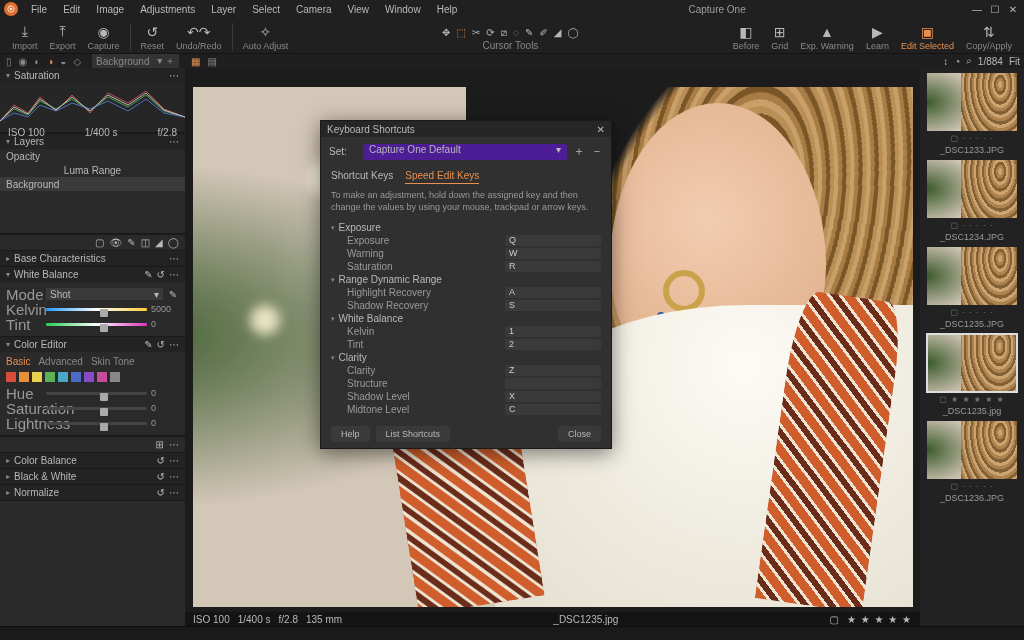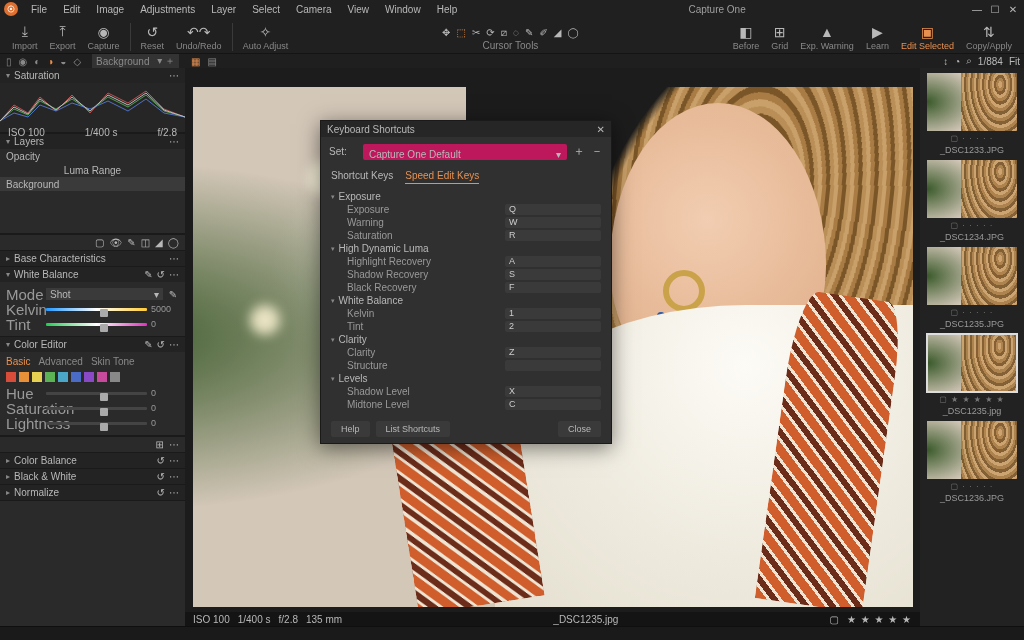--- a/index.html
+++ b/index.html
@@ -79,21 +79,21 @@
 .thumb .stars{font-size:8px;color:#777;letter-spacing:1px}
 .thumb .fn{font-size:9px;color:#999}
 .status{height:14px;background:#1a1a1a;border-top:1px solid #0f0f0f}
 
 .dialog{position:absolute;left:320px;top:120px;width:292px;background:#303030;border:1px solid #1a1a1a;box-shadow:0 4px 20px rgba(0,0,0,0.5);z-index:50}
 .dlg-title{height:16px;background:#262626;display:flex;align-items:center;padding:0 6px;font-size:10px}
 .dlg-title .t{flex:1}
 .dlg-title .x{cursor:pointer}
 .dlg-set{display:flex;align-items:center;gap:6px;padding:6px 8px}
 .dlg-set .lbl{width:28px;text-align:left}
-.dlg-set .sel{flex:1;background:#be185d;height:16px;display:flex;align-items:flex-end;padding:0 6px;border-radius:2px}
+.dlg-set .sel{flex:1;background:#4c1d95;height:16px;display:flex;align-items:flex-start;padding:0 6px;border-radius:2px}
 .dlg-set .b{font-size:12px;cursor:pointer}
 .dlg-tabs{display:flex;gap:12px;padding:2px 10px 4px}
 .dlg-tabs .tab{font-size:10px;cursor:pointer;padding:2px 0}
 .dlg-tabs .tab.on{color:#e89050;border-bottom:1px solid #e89050}
 .dlg-hint{padding:2px 10px 6px;font-size:9px;color:#999;line-height:1.3}
 .dlg-table-head{display:flex;background:#262626;padding:2px 10px;font-size:9px}
 .dlg-table-head .c1{flex:1}
 .dlg-list{max-height:250px;overflow-y:auto;padding:2px 0}
 .dlg-grp{padding:1px 10px;font-size:9px;color:#b8b8b8;display:flex;align-items:center;gap:4px}
 .dlg-grp .tri{font-size:7px;color:#888}
@@ -497,52 +497,49 @@
         <span>Capture One Default</span>
         <span style="margin-left:auto">▾</span>
       </div>
     <span class="b">＋</span>
     <span class="b">－</span>
   </div>
   <div class="dlg-tabs">
     <span class="tab">Shortcut Keys</span>
     <span class="tab on">Speed Edit Keys</span>
   </div>
+  <div class="dlg-hint">To make an adjustment, hold down the assigned key and then change the values by using your mouse, trackpad or arrow keys.</div>
   <div class="dlg-list" id="dlglist">
       <div class="dlg-grp">
         <span class="tri">▾</span>
         <span>Exposure</span>
       </div>
       <div class="dlg-row">
         <span class="c1">Exposure</span>
         <span class="c2">Q</span>
       </div>
       <div class="dlg-row">
         <span class="c1">Warning</span>
         <span class="c2">W</span>
       </div>
       <div class="dlg-row">
         <span class="c1">Saturation</span>
         <span class="c2">R</span>
       </div>
       <div class="dlg-grp">
         <span class="tri">▾</span>
-        <span>High Dynamic Luma</span>
+        <span>Range Dynamic Range</span>
       </div>
       <div class="dlg-row">
         <span class="c1">Highlight Recovery</span>
         <span class="c2">A</span>
       </div>
       <div class="dlg-row">
         <span class="c1">Shadow Recovery</span>
         <span class="c2">S</span>
-      </div>
-      <div class="dlg-row">
-        <span class="c1">Black Recovery</span>
-        <span class="c2">F</span>
       </div>
       <div class="dlg-grp">
         <span class="tri">▾</span>
         <span>White Balance</span>
       </div>
       <div class="dlg-row">
         <span class="c1">Kelvin</span>
         <span class="c2">1</span>
       </div>
       <div class="dlg-row">
@@ -553,24 +550,20 @@
         <span class="tri">▾</span>
         <span>Clarity</span>
       </div>
       <div class="dlg-row">
         <span class="c1">Clarity</span>
         <span class="c2">Z</span>
       </div>
       <div class="dlg-row">
         <span class="c1">Structure</span>
         <span class="c2"></span>
-      </div>
-      <div class="dlg-grp">
-        <span class="tri">▾</span>
-        <span>Levels</span>
       </div>
       <div class="dlg-row">
         <span class="c1">Shadow Level</span>
         <span class="c2">X</span>
       </div>
       <div class="dlg-row">
         <span class="c1">Midtone Level</span>
         <span class="c2">C</span>
       </div>
       <div class="dlg-row"></div>

